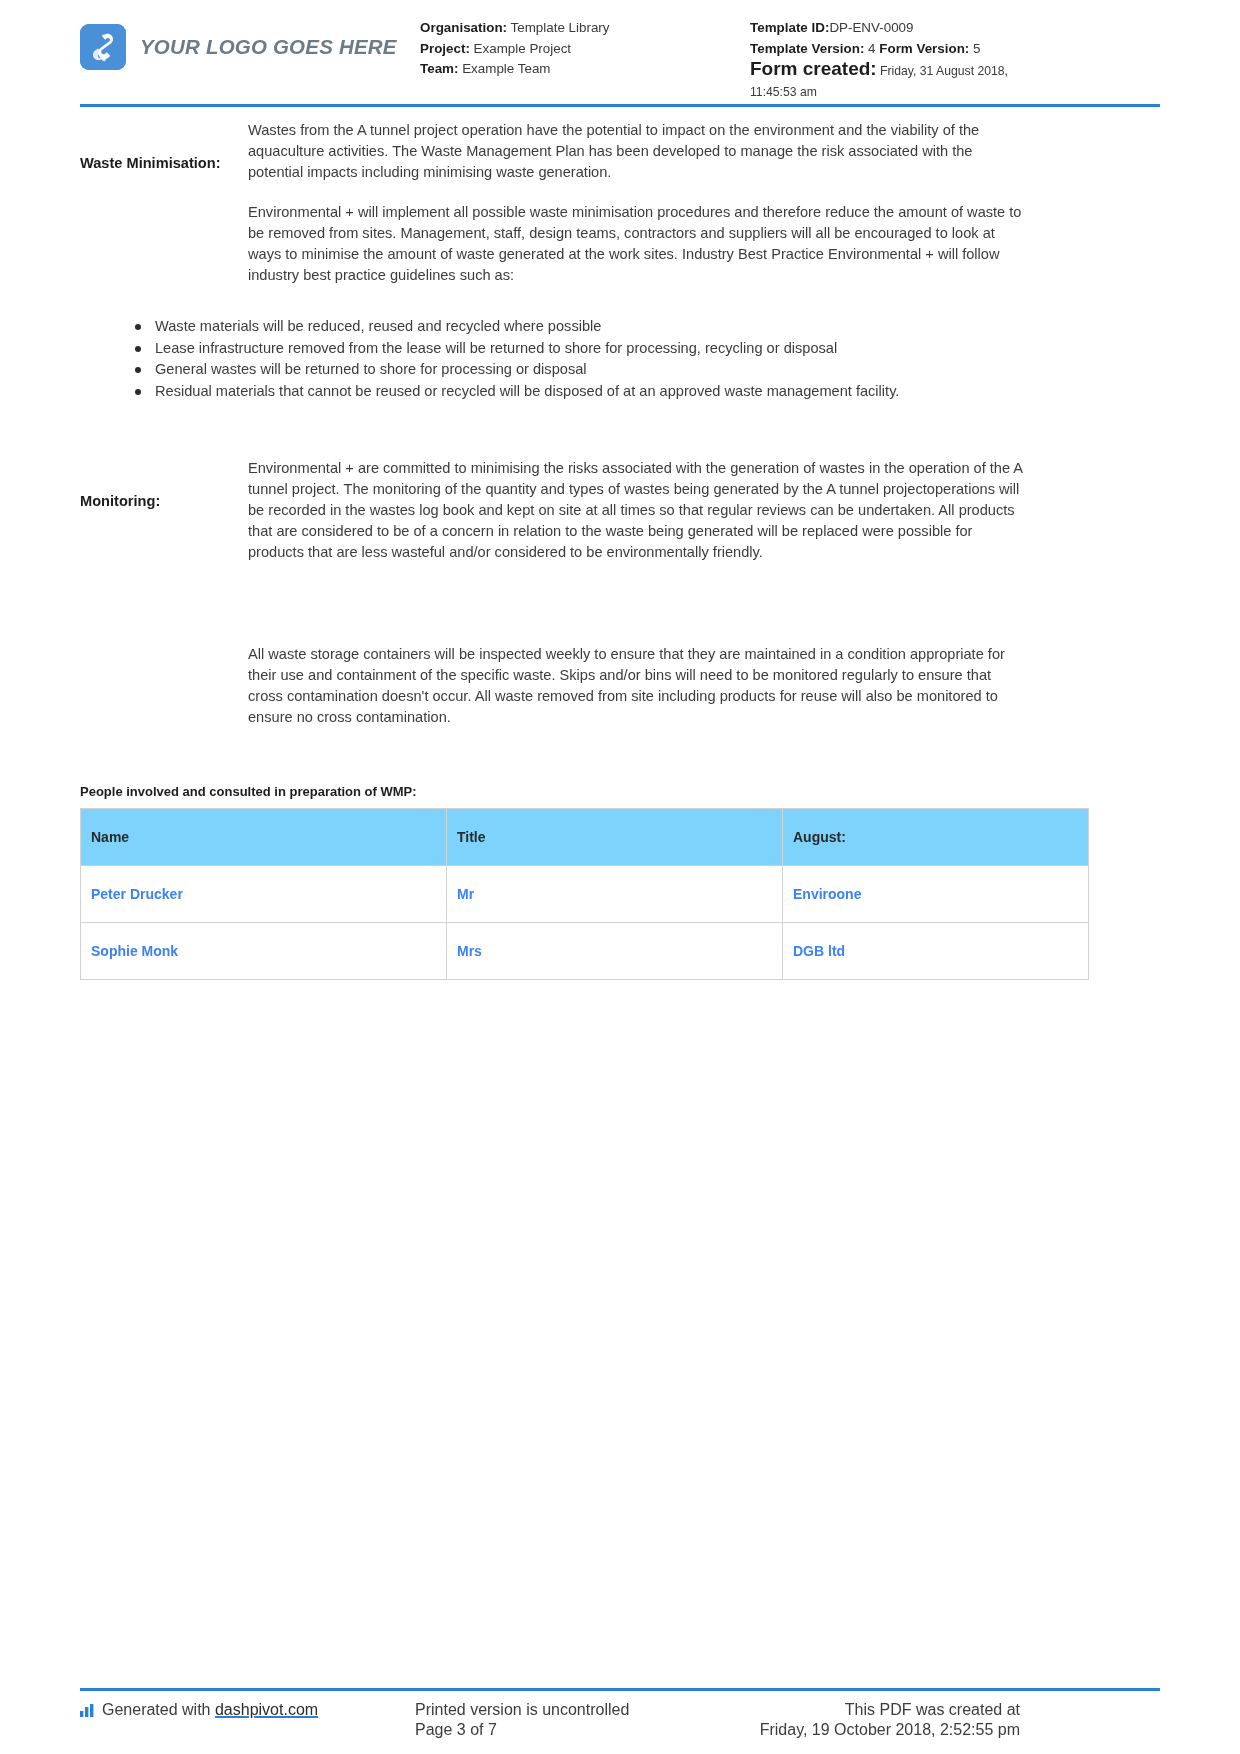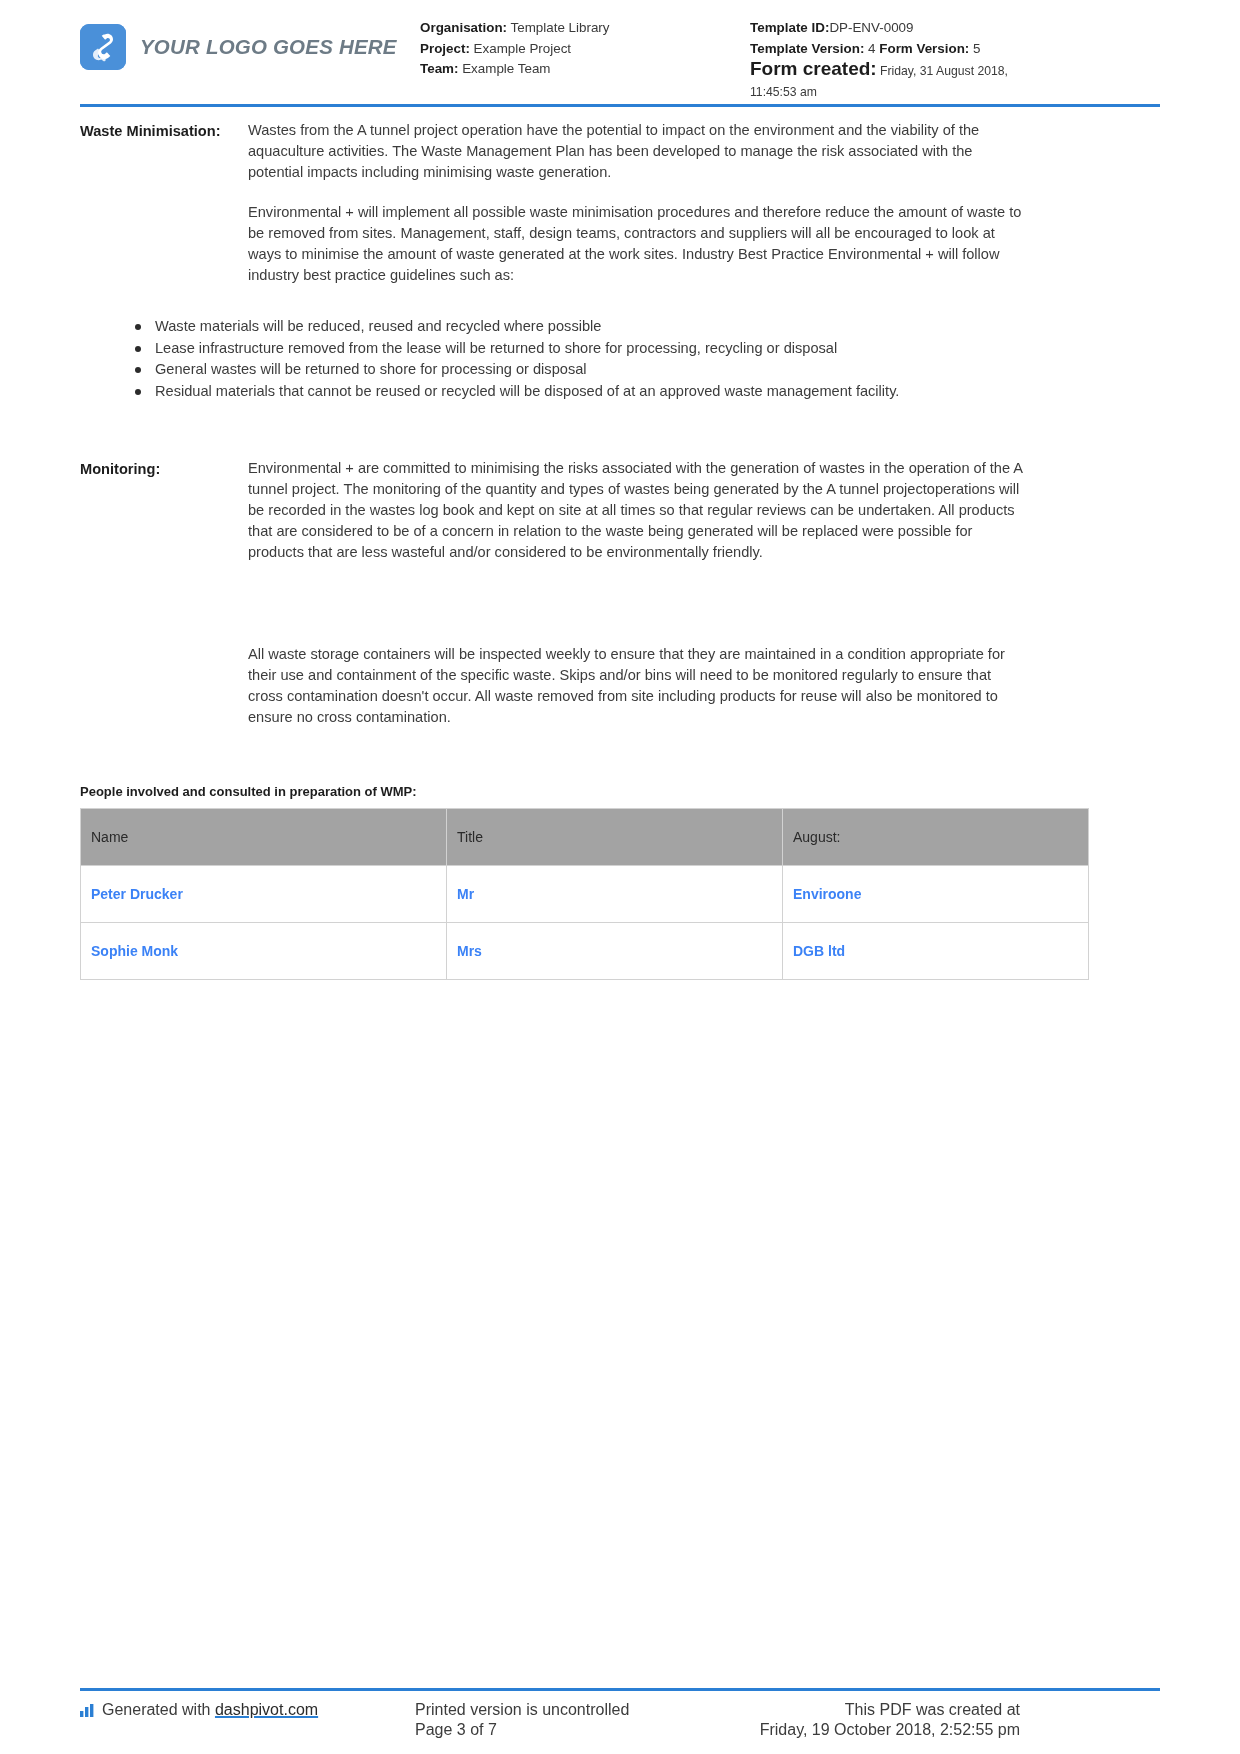--- a/index.html
+++ b/index.html
@@ -87,20 +87,21 @@
     align-items: flex-start;
   }
   .row-label {
     width: 168px;
     flex: 0 0 168px;
     font-weight: bold;
     font-size: 14.6px;
     line-height: 21.5px;
     color: #1d1d1d;
     padding-top: 1px;
+    margin-top: 32px;
   }
   .row-body {
     flex: 1 1 auto;
     font-size: 14.6px;
     line-height: 21px;
     color: #3c3c3c;
     max-width: 780px;
   }
   .row-body p {
     margin: 0 0 19px 0;
@@ -151,22 +152,22 @@
   table.people th,
   table.people td {
     border: 1px solid #d2d2d2;
     text-align: left;
     vertical-align: middle;
     padding: 11px 10px;
     color: #3b82f6;
     font-weight: bold;
   }
   table.people thead th {
-    background: #a3a3a3;
-    font-weight: normal;
+    background: #7dd3fc;
+    font-weight: bold;
     color: #2a2a2a;
     height: 34px;
   }
   table.people tbody td {
     height: 34px;
     background: #ffffff;
   }
   .col-name { width: 345px; }
   .col-title { width: 315px; }
   .col-company { width: 285px; }

